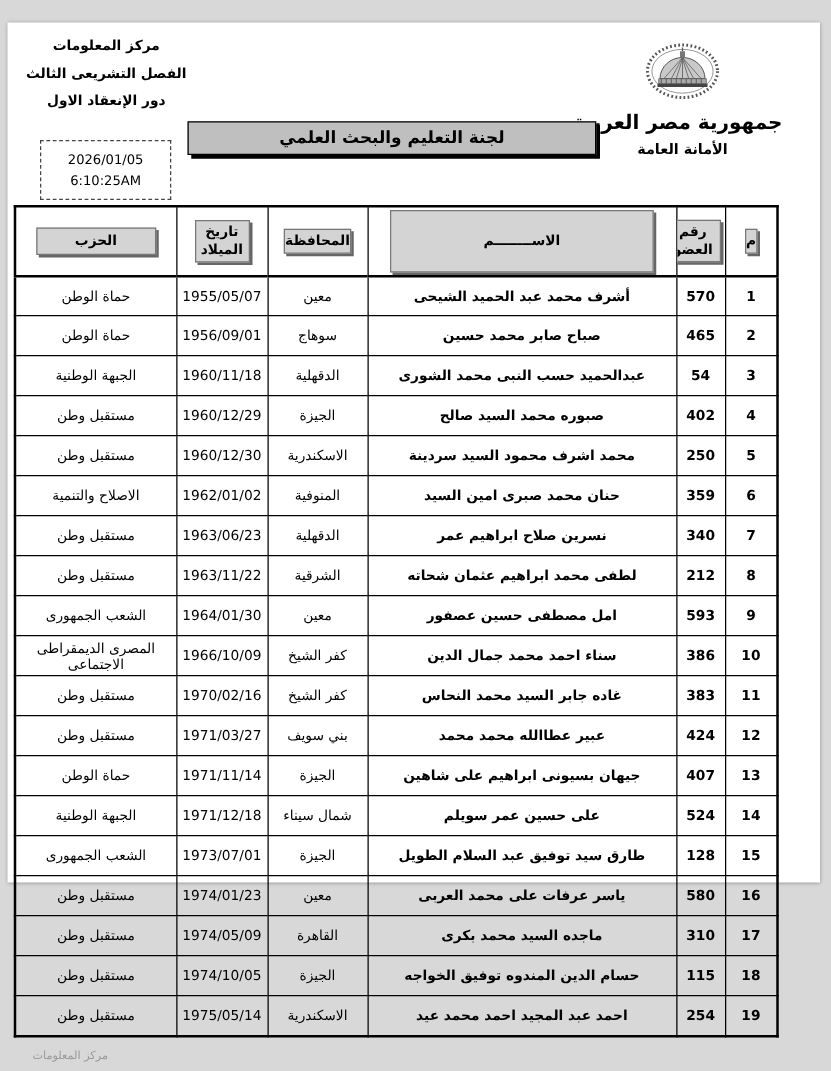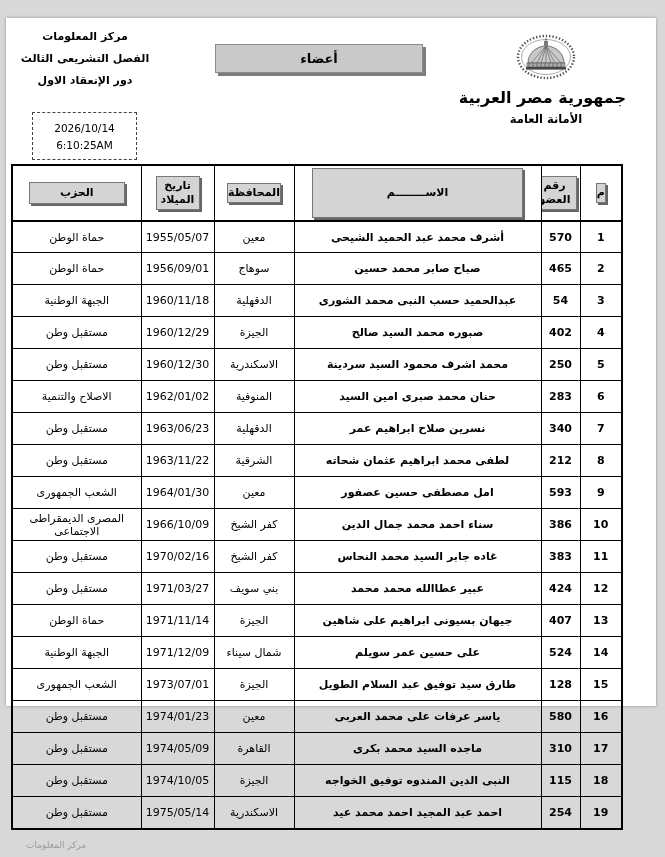--- a/index.html
+++ b/index.html
@@ -98,41 +98,41 @@
 <body>
 
 <div class="page">
 
   <div class="meta-left">
     <div class="line">مركز المعلومات</div>
     <div class="line">الفصل التشريعى الثالث</div>
     <div class="line">دور الإنعقاد الاول</div>
   </div>
   <div class="datetime-box">
-    <div class="ltr">2026/10/14</div>
+    <div class="ltr">2026/01/05</div>
     <div class="ltr">6:10:25AM</div>
   </div>
 
   <div class="header-right">
     <svg width="62" height="50" viewBox="0 0 62 50" aria-hidden="true">
       <ellipse cx="31" cy="25" rx="28" ry="21" fill="none" stroke="#555" stroke-width="2.4" stroke-dasharray="1.4,1.9"></ellipse>
       <ellipse cx="31" cy="25" rx="24.5" ry="17.5" fill="none" stroke="#888" stroke-width="0.7"></ellipse>
       <path d="M13,31 A18,17 0 0 1 49,31 Z" fill="#c9c9c9" stroke="#555" stroke-width="0.8"></path>
       <path d="M31,14 L31,31 M31,14 L22,31 M31,14 L40,31 M31,14 L16,31 M31,14 L46,31 M31,15 L26,31 M31,15 L36,31" stroke="#666" stroke-width="0.7" fill="none"></path>
       <rect x="29" y="9" width="4" height="5" fill="#777"></rect>
       <line x1="31" y1="6" x2="31" y2="9" stroke="#555" stroke-width="1"></line>
       <rect x="12" y="31" width="38" height="4" fill="#aaa" stroke="#555" stroke-width="0.6"></rect>
       <path d="M14,31 L14,35 M18,31 L18,35 M22,31 L22,35 M26,31 L26,35 M30,31 L30,35 M34,31 L34,35 M38,31 L38,35 M42,31 L42,35 M46,31 L46,35" stroke="#555" stroke-width="0.7"></path>
       <rect x="11" y="35" width="40" height="2.6" fill="#444"></rect>
     </svg>
     <div class="country">جمهورية مصر العربية</div>
     <div class="secretariat">الأمانة العامة</div>
   </div>
 
-  <div class="banner-members">أعضاء</div>
+  <div class="banner-committee">لجنة التعليم والبحث العلمي</div>
 
   <table class="members">
     <colgroup>
       <col style="width:42px">
         <col style="width:39px">
         <col style="width:247px">
       <col style="width:80px">
         <col style="width:73px">
         <col style="width:129px">
     </colgroup>
@@ -182,21 +182,21 @@
         <tr>
           <td class="col-index">5</td>
           <td class="col-member_no">250</td>
           <td class="col-name">محمد اشرف محمود السيد سردينة</td>
           <td class="col-governorate">الاسكندرية</td>
           <td class="col-birth_date">1960/12/30</td>
           <td class="col-party">مستقبل وطن</td>
         </tr>
         <tr>
           <td class="col-index">6</td>
-          <td class="col-member_no">283</td>
+          <td class="col-member_no">359</td>
           <td class="col-name">حنان محمد صبرى امين السيد</td>
           <td class="col-governorate">المنوفية</td>
           <td class="col-birth_date">1962/01/02</td>
           <td class="col-party">الاصلاح والتنمية</td>
         </tr>
         <tr>
           <td class="col-index">7</td>
           <td class="col-member_no">340</td>
           <td class="col-name">نسرين صلاح ابراهيم عمر</td>
           <td class="col-governorate">الدقهلية</td>
@@ -249,21 +249,21 @@
           <td class="col-name">جيهان بسيونى ابراهيم على شاهين</td>
           <td class="col-governorate">الجيزة</td>
           <td class="col-birth_date">1971/11/14</td>
           <td class="col-party">حماة الوطن</td>
         </tr>
         <tr>
           <td class="col-index">14</td>
           <td class="col-member_no">524</td>
           <td class="col-name">على حسين عمر سويلم</td>
           <td class="col-governorate">شمال سيناء</td>
-          <td class="col-birth_date">1971/12/09</td>
+          <td class="col-birth_date">1971/12/18</td>
           <td class="col-party">الجبهة الوطنية</td>
         </tr>
         <tr>
           <td class="col-index">15</td>
           <td class="col-member_no">128</td>
           <td class="col-name">طارق سيد توفيق عبد السلام الطويل</td>
           <td class="col-governorate">الجيزة</td>
           <td class="col-birth_date">1973/07/01</td>
           <td class="col-party">الشعب الجمهورى</td>
         </tr>
@@ -279,21 +279,21 @@
           <td class="col-index">17</td>
           <td class="col-member_no">310</td>
           <td class="col-name">ماجده السيد محمد بكرى</td>
           <td class="col-governorate">القاهرة</td>
           <td class="col-birth_date">1974/05/09</td>
           <td class="col-party">مستقبل وطن</td>
         </tr>
         <tr>
           <td class="col-index">18</td>
           <td class="col-member_no">115</td>
-          <td class="col-name">النبى الدين المندوه توفيق الخواجه</td>
+          <td class="col-name">حسام الدين المندوه توفيق الخواجه</td>
           <td class="col-governorate">الجيزة</td>
           <td class="col-birth_date">1974/10/05</td>
           <td class="col-party">مستقبل وطن</td>
         </tr>
         <tr>
           <td class="col-index">19</td>
           <td class="col-member_no">254</td>
           <td class="col-name">احمد عبد المجيد احمد محمد عيد</td>
           <td class="col-governorate">الاسكندرية</td>
           <td class="col-birth_date">1975/05/14</td>

